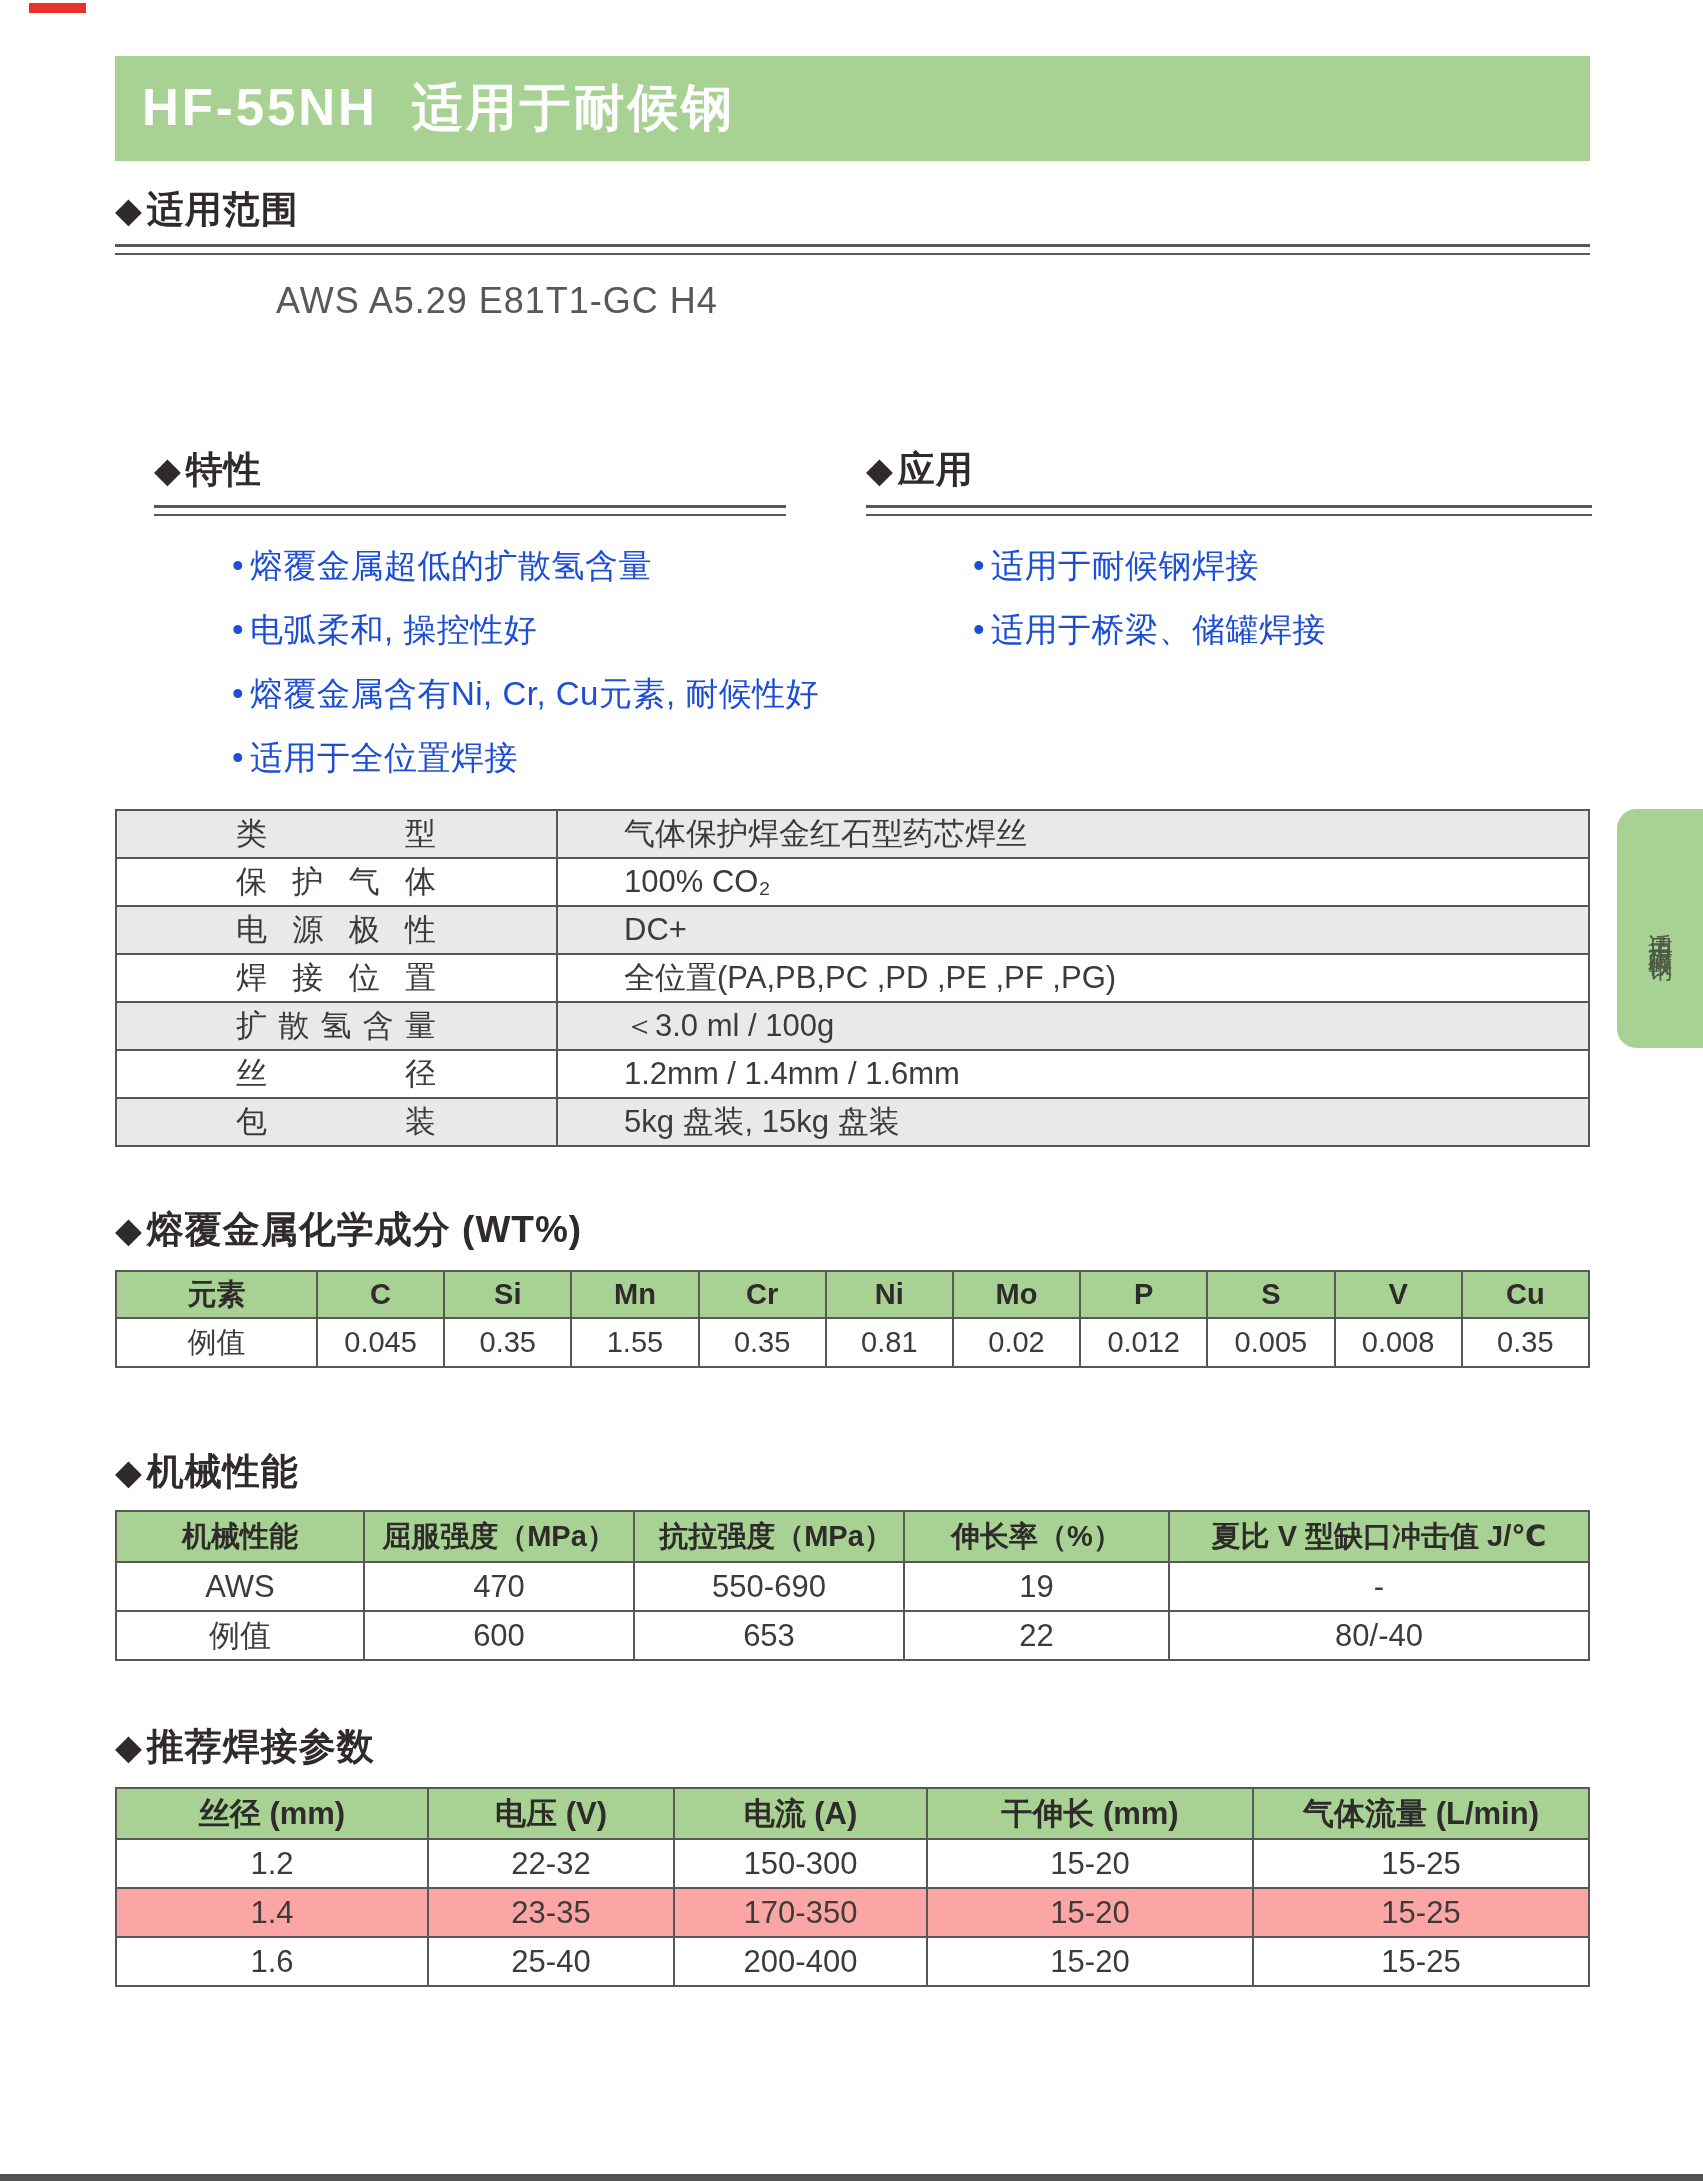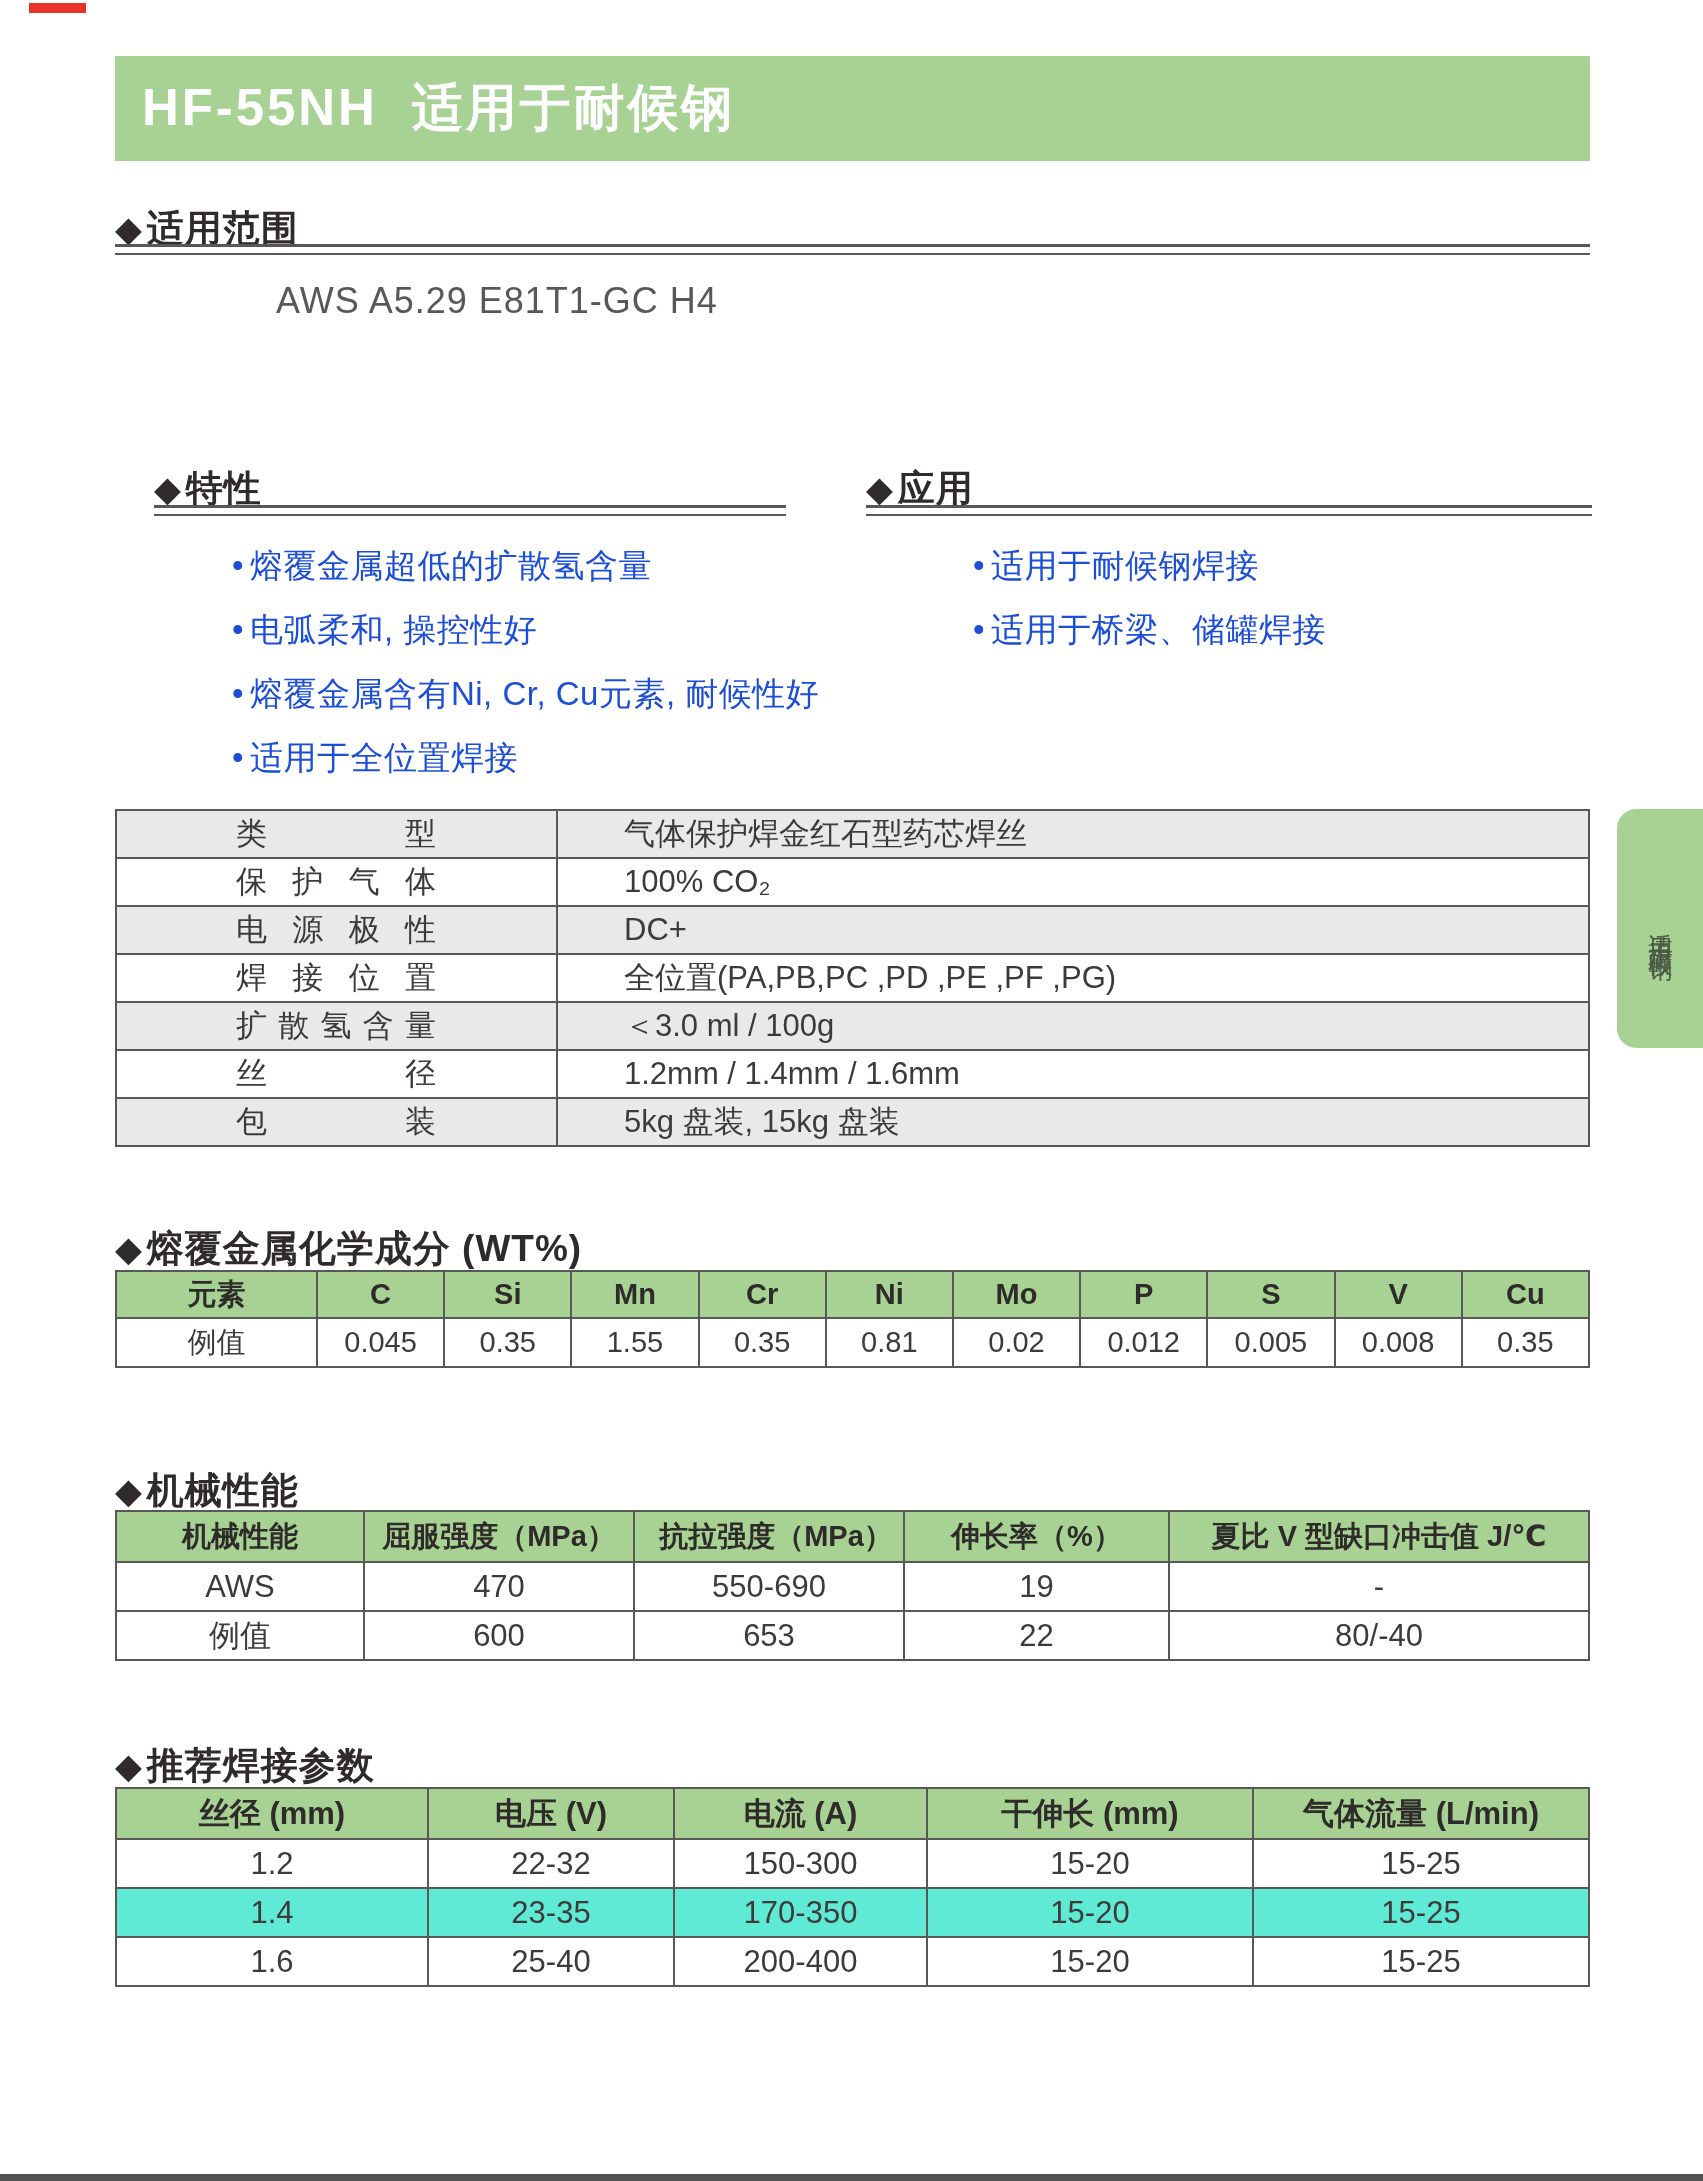--- a/index.html
+++ b/index.html
@@ -24,21 +24,20 @@
   }
   .title-bar .title {
     color:#ffffff; font-size:51px; font-weight:600;
     padding-left:27px; letter-spacing:2.9px; white-space:pre;
   }
 
   
   .sec-head {
     font-size:37px; font-weight:700; color:#2f2b2a; letter-spacing:1px;
     line-height:1;
-    margin-top:19px;
   }
   .sec-head::before { content:"◆"; margin-right:3.9px; font-size:35px; }
 
   
   .rule {
     height:5.9px;
     border-top:3.9px solid #595757;
     border-bottom:2px solid #595757;
   }
 
@@ -73,21 +72,21 @@
   .chem-table th.el { width:199px; }
   .chem-table td.el-lab { font-size:29px; }
 
   .mech-table { width:1475px; }
   .mech-table th { height:49px; font-size:29px; }
   .mech-table td { height:47px; font-size:31px; text-align:center; background:#fff; }
 
   .weld-table { width:1475px; }
   .weld-table th { height:49px; font-size:31px; }
   .weld-table td { height:47px; font-size:31px; text-align:center; }
-  .weld-table tr.gray td { background:#5eead4; }
+  .weld-table tr.gray td { background:#fca5a5; }
 
   
   .side-tab {
     left:1617px; top:809px; width:87px; height:239px;
     background:#a7d293;
     border-radius:19.5px 0 0 19.5px;
     display:flex; align-items:center; justify-content:center;
   }
   .side-tab .vtext {
     writing-mode:vertical-rl;

